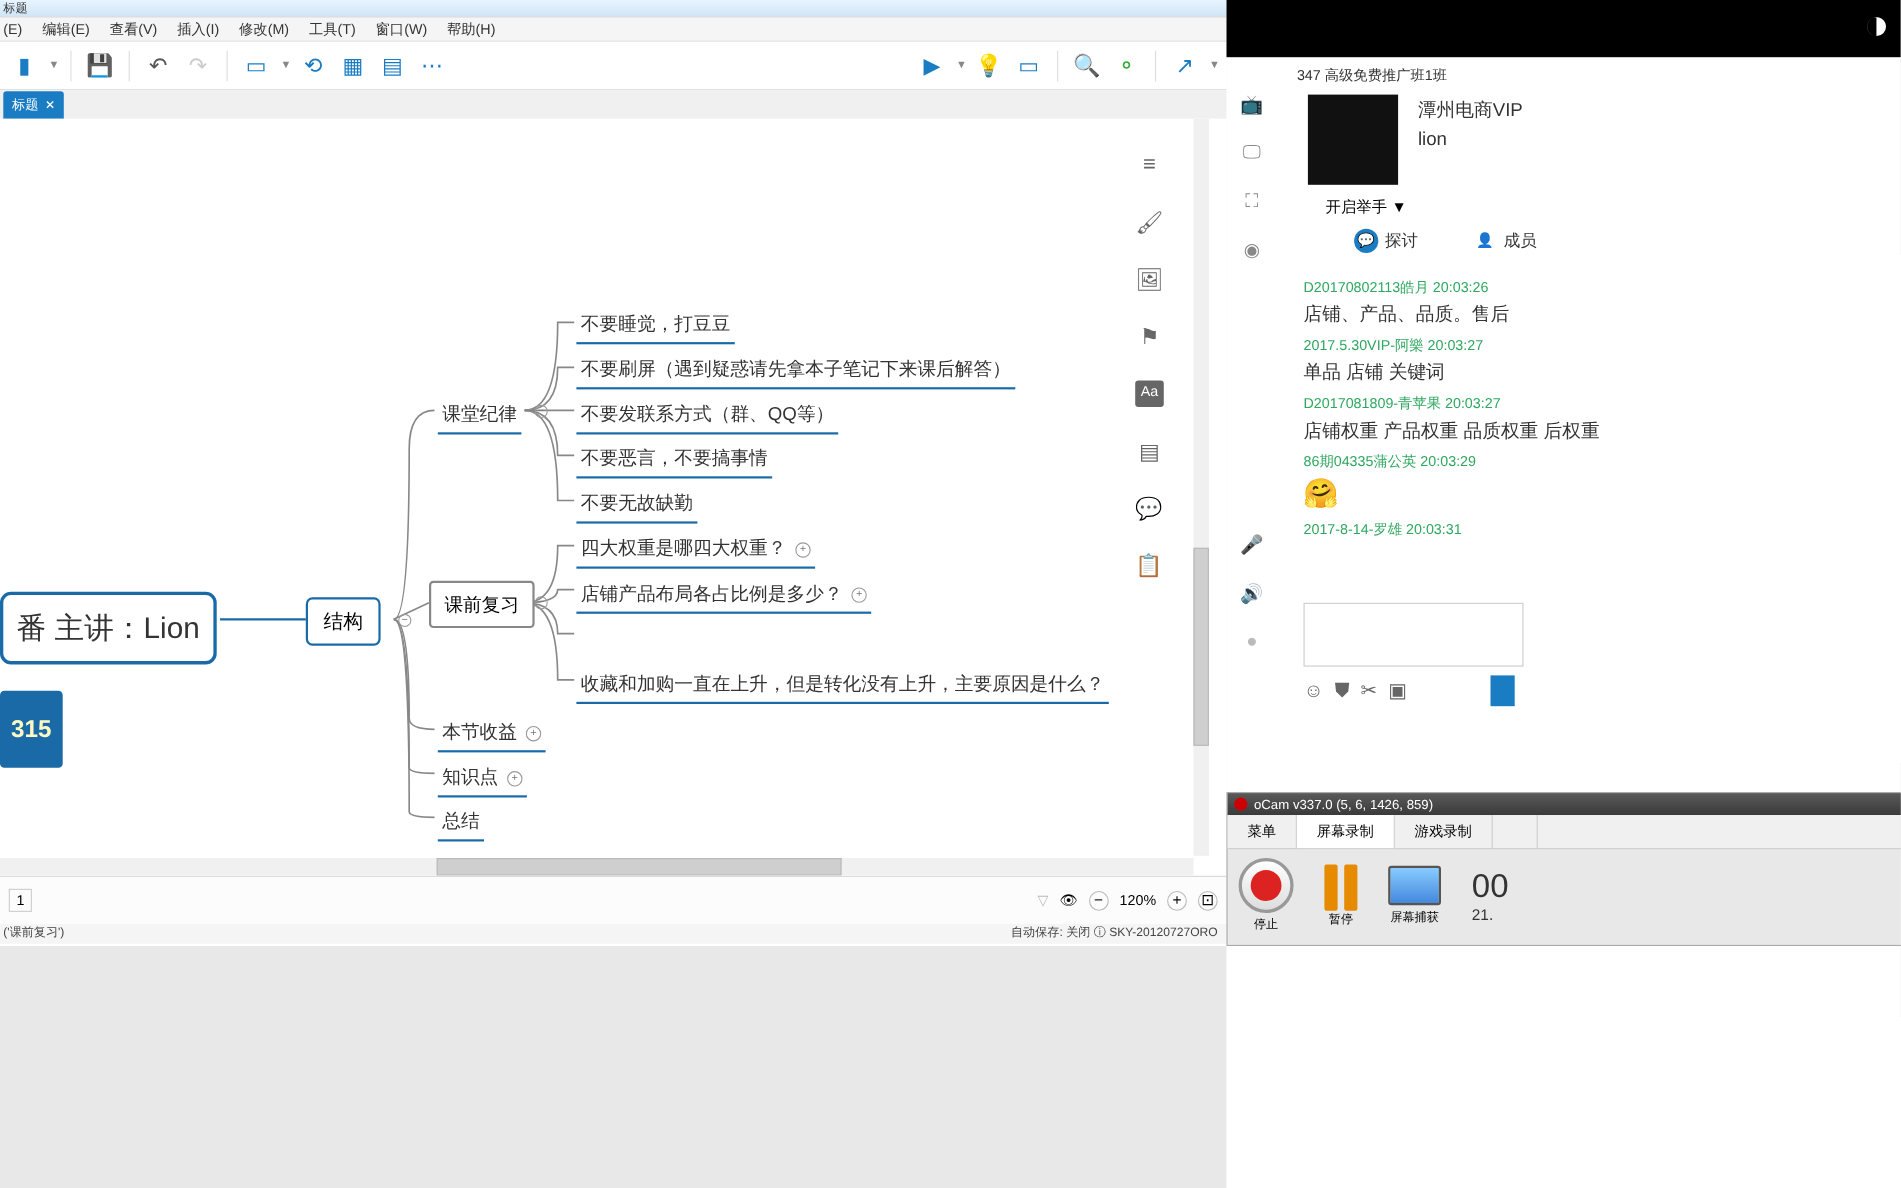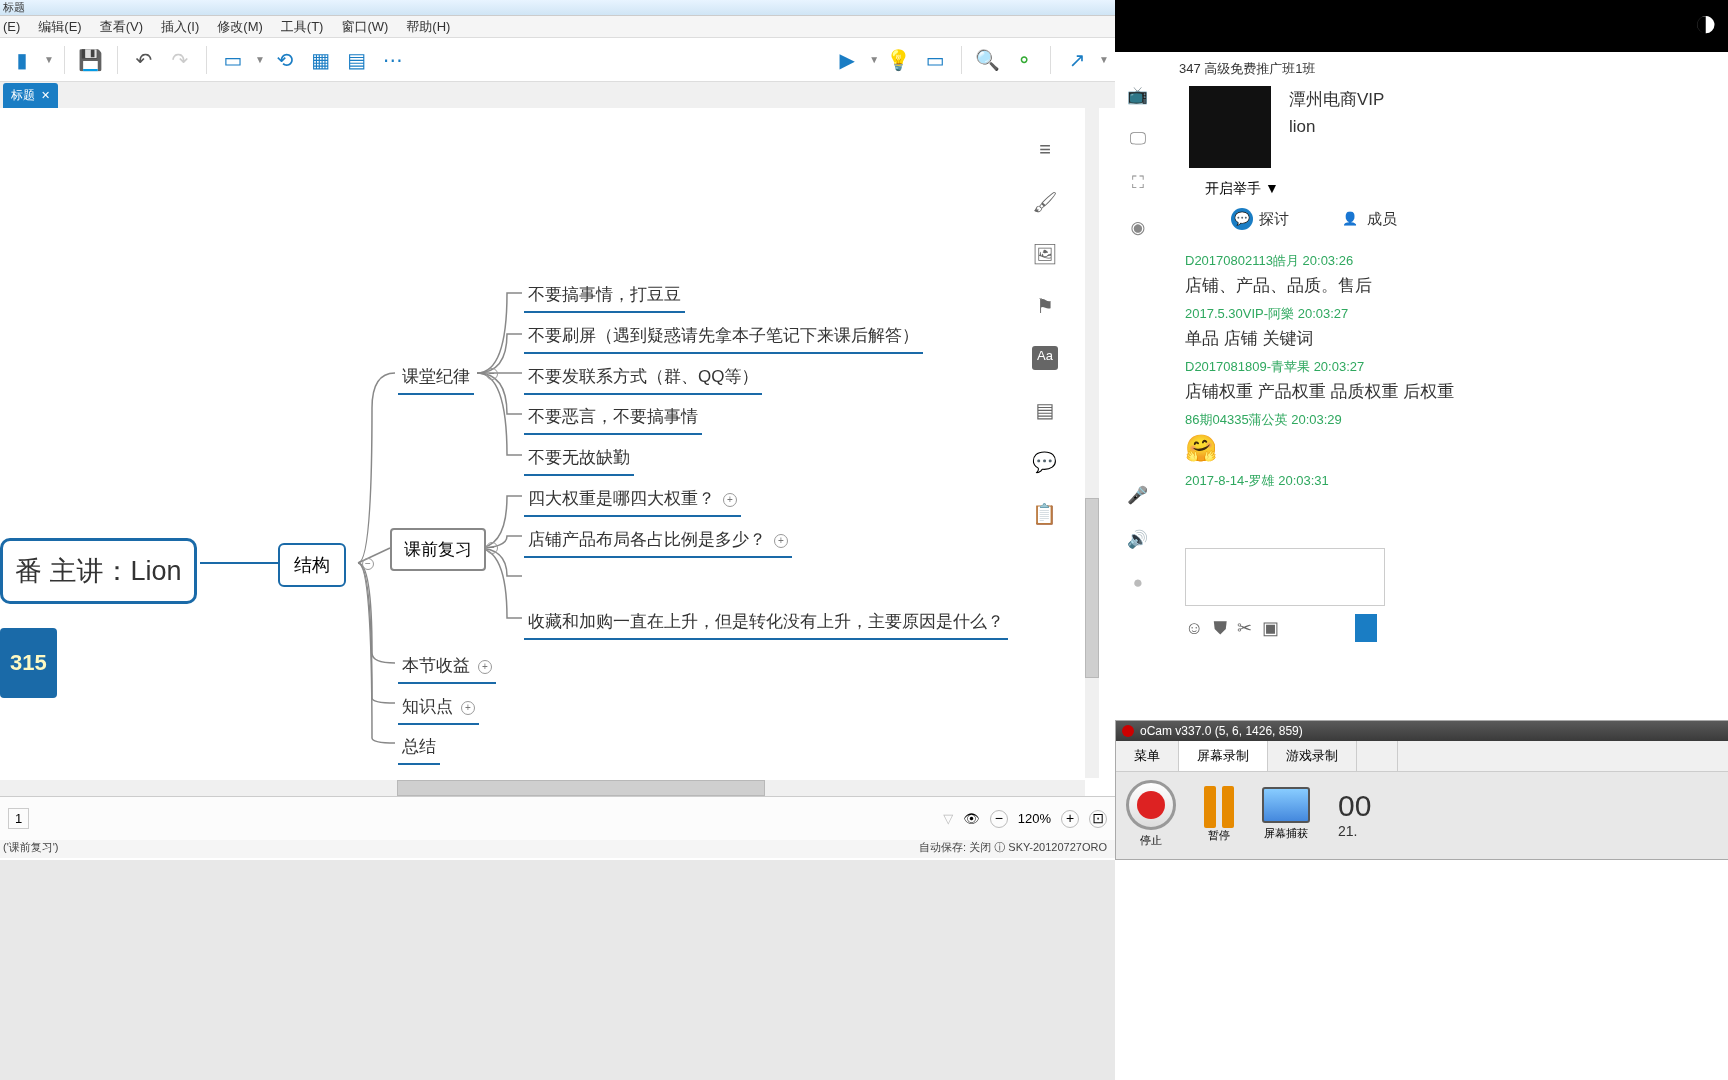--- a/index.html
+++ b/index.html
@@ -151,21 +151,21 @@
       </svg>
 
       <div class="node-root">番 主讲：Lion</div>
       <div class="node-badge">315</div>
       <div class="node-struct">结构</div>
       <span class="minus" style="position:absolute;left:362px;top:450px">−</span>
 
       <div class="node u" style="left:398px;top:252px">课堂纪律</div>
       <span class="minus" style="position:absolute;left:486px;top:260px">−</span>
 
-      <div class="node u" style="left:524px;top:170px">不要搞事情，打豆豆</div>
+      <div class="node u" style="left:524px;top:170px">不要睡觉，打豆豆</div>
       <div class="node u" style="left:524px;top:211px">不要刷屏（遇到疑惑请先拿本子笔记下来课后解答）</div>
       <div class="node u" style="left:524px;top:252px">不要发联系方式（群、QQ等）</div>
       <div class="node u" style="left:524px;top:292px">不要恶言，不要搞事情</div>
       <div class="node u" style="left:524px;top:333px">不要无故缺勤</div>
 
       <div class="node-sel">课前复习</div>
       <span class="minus" style="position:absolute;left:486px;top:434px">−</span>
 
       <div class="node u" style="left:524px;top:374px"><span>四大权重是哪四大权重？</span><span class="plus">+</span></div>
       <div class="node u" style="left:524px;top:415px"><span>店铺产品布局各占比例是多少？</span><span class="plus">+</span></div>

